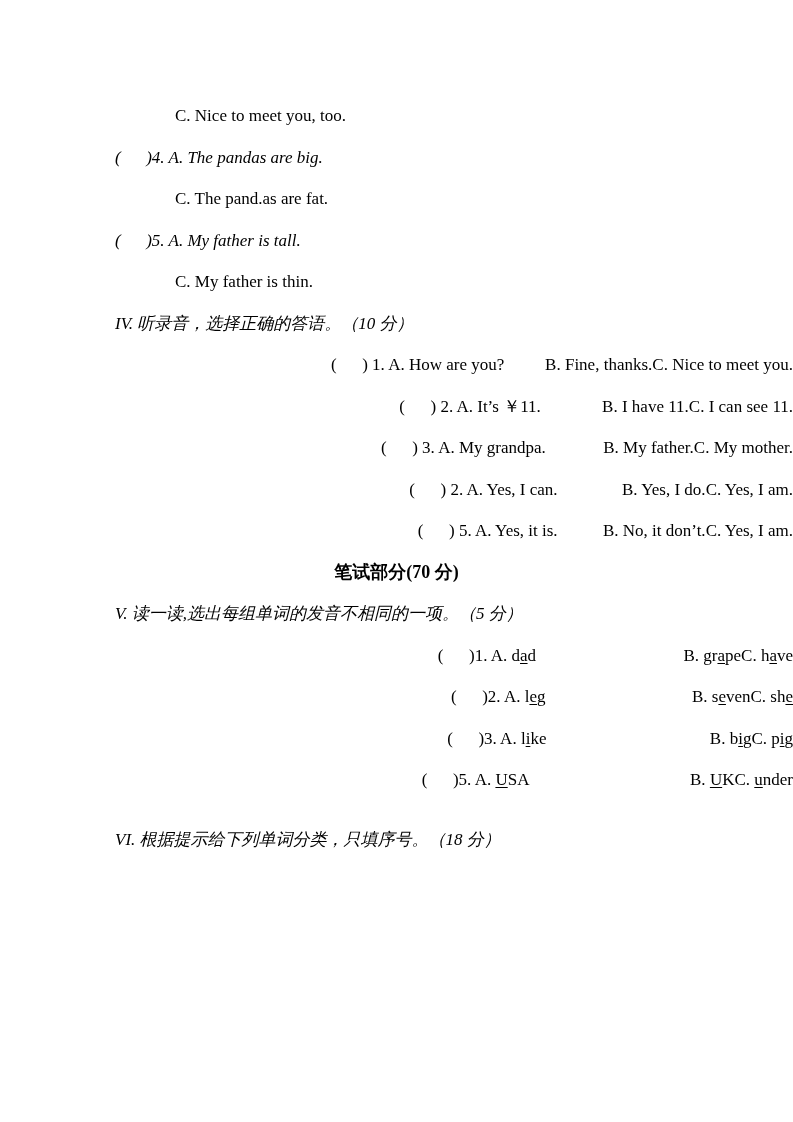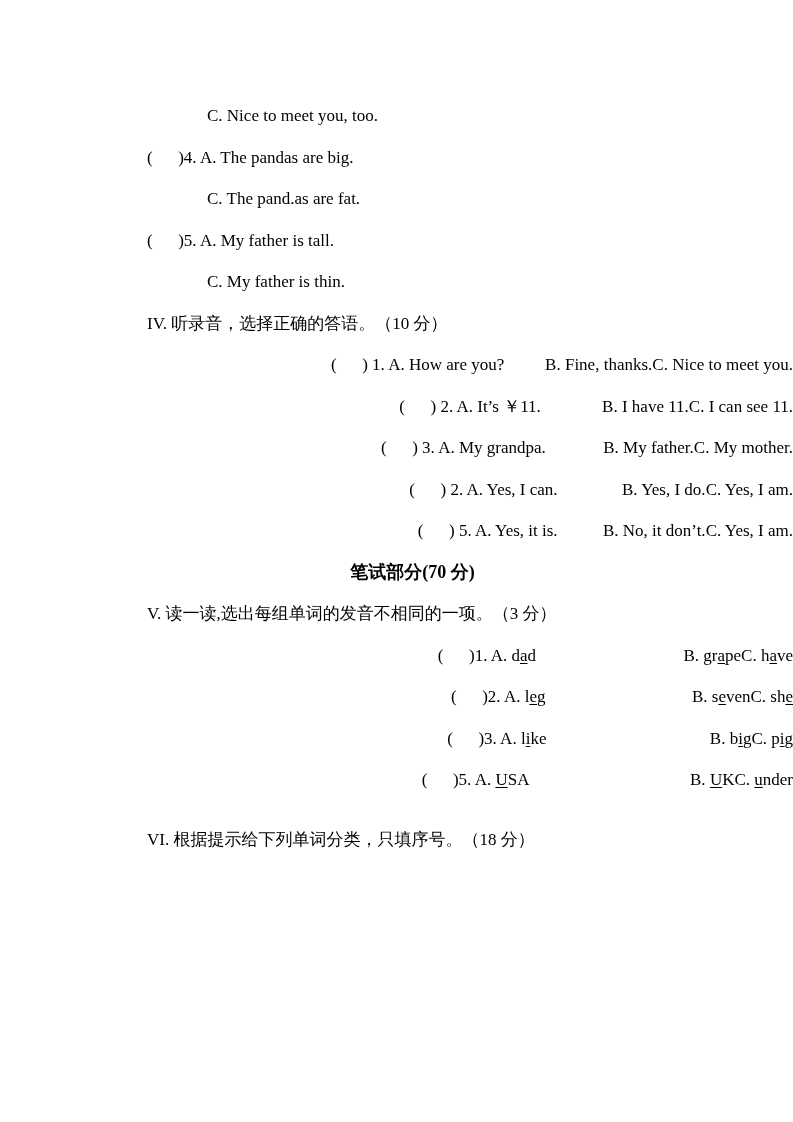--- a/index.html
+++ b/index.html
@@ -11,23 +11,22 @@
     overflow: hidden;
     font-family: "Liberation Serif", "DejaVu Serif", serif;
     color: #000000;
   }
   .page { padding-top: 95px; }
   .line {
     font-size: 17px;
     line-height: 41.5px;
     height: 41.5px;
     white-space: pre;
-    margin-left: 32px;
   }
-  .ind1 { padding-left: 115px; }
+  .ind1 { padding-left: 115px; font-style: italic; }
   .ind2 { padding-left: 175px; }
   .row  { padding-left: 118px; text-align: right; }
   .row .c1 { display: inline-block; }
   .row .c2 { display: inline-block; }
   .row4 .c1 { width: 247px; }
   .row4 .c2 { width: 148px; }
   .rowv .c1 { width: 267px; }
   .rowv .c2 { width: 205px; }
   .center-title {
     text-align: center;
@@ -56,21 +55,21 @@
   <div class="line ind1 sec-title">IV. 听录音，选择正确的答语。（10 分）</div>
 
   <div class="line row row4"><span class="c1">(      ) 1. A. How are you?</span><span class="c2">B. Fine, thanks.</span><span class="c3">C. Nice to meet you.</span></div>
   <div class="line row row4"><span class="c1">(      ) 2. A. It’s ￥11.</span><span class="c2">B. I have 11.</span><span class="c3">C. I can see 11.</span></div>
   <div class="line row row4"><span class="c1">(      ) 3. A. My grandpa.</span><span class="c2">B. My father.</span><span class="c3">C. My mother.</span></div>
   <div class="line row row4"><span class="c1">(      ) 2. A. Yes, I can.</span><span class="c2">B. Yes, I do.</span><span class="c3">C. Yes, I am.</span></div>
   <div class="line row row4"><span class="c1">(      ) 5. A. Yes, it is.</span><span class="c2">B. No, it don’t.</span><span class="c3">C. Yes, I am.</span></div>
 
   <div class="line center-title">笔试部分(70 分)</div>
 
-  <div class="line ind1 sec-title">V. 读一读,选出每组单词的发音不相同的一项。（3 分）</div>
+  <div class="line ind1 sec-title">V. 读一读,选出每组单词的发音不相同的一项。（5 分）</div>
 
   <div class="line row rowv"><span class="c1"><span>(      )1. A. </span><span>d</span><span class="u">a</span><span>d</span></span><span class="c2"><span>B. </span><span>gr</span><span class="u">a</span><span>pe</span></span><span class="c3"><span>C. </span><span>h</span><span class="u">a</span><span>ve</span></span></div>
 
   <div class="line row rowv"><span class="c1"><span>(      )2. A. </span><span>l</span><span class="u">e</span><span>g</span></span><span class="c2"><span>B. </span><span>s</span><span class="u">e</span><span>ven</span></span><span class="c3"><span>C. </span><span>sh</span><span class="u">e</span><span></span></span></div>
 
   <div class="line row rowv"><span class="c1"><span>(      )3. A. </span><span>l</span><span class="u">i</span><span>ke</span></span><span class="c2"><span>B. </span><span>b</span><span class="u">i</span><span>g</span></span><span class="c3"><span>C. </span><span>p</span><span class="u">i</span><span>g</span></span></div>
 
 
   <div class="line row rowv"><span class="c1"><span>(      )5. A. </span><span></span><span class="u">U</span><span>SA</span></span><span class="c2"><span>B. </span><span></span><span class="u">U</span><span>K</span></span><span class="c3"><span>C. </span><span></span><span class="u">u</span><span>nder</span></span></div>
 

